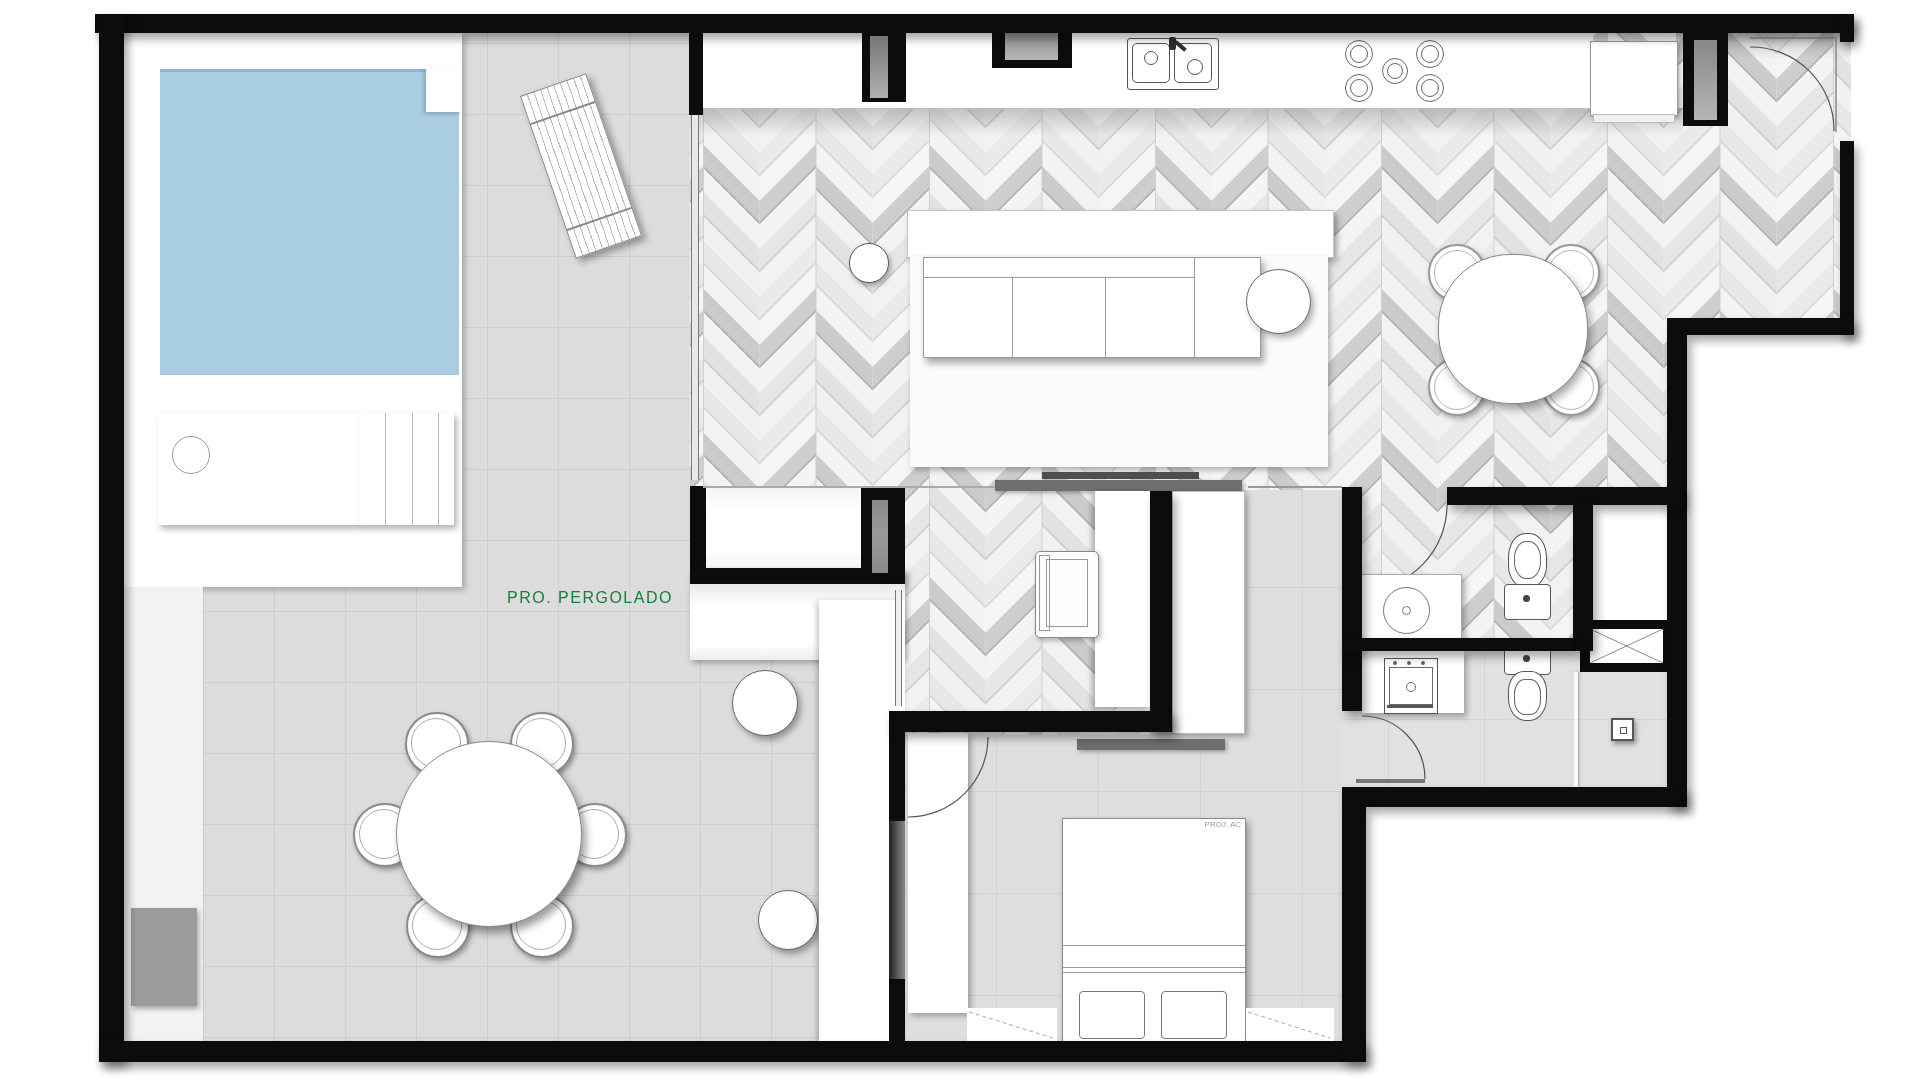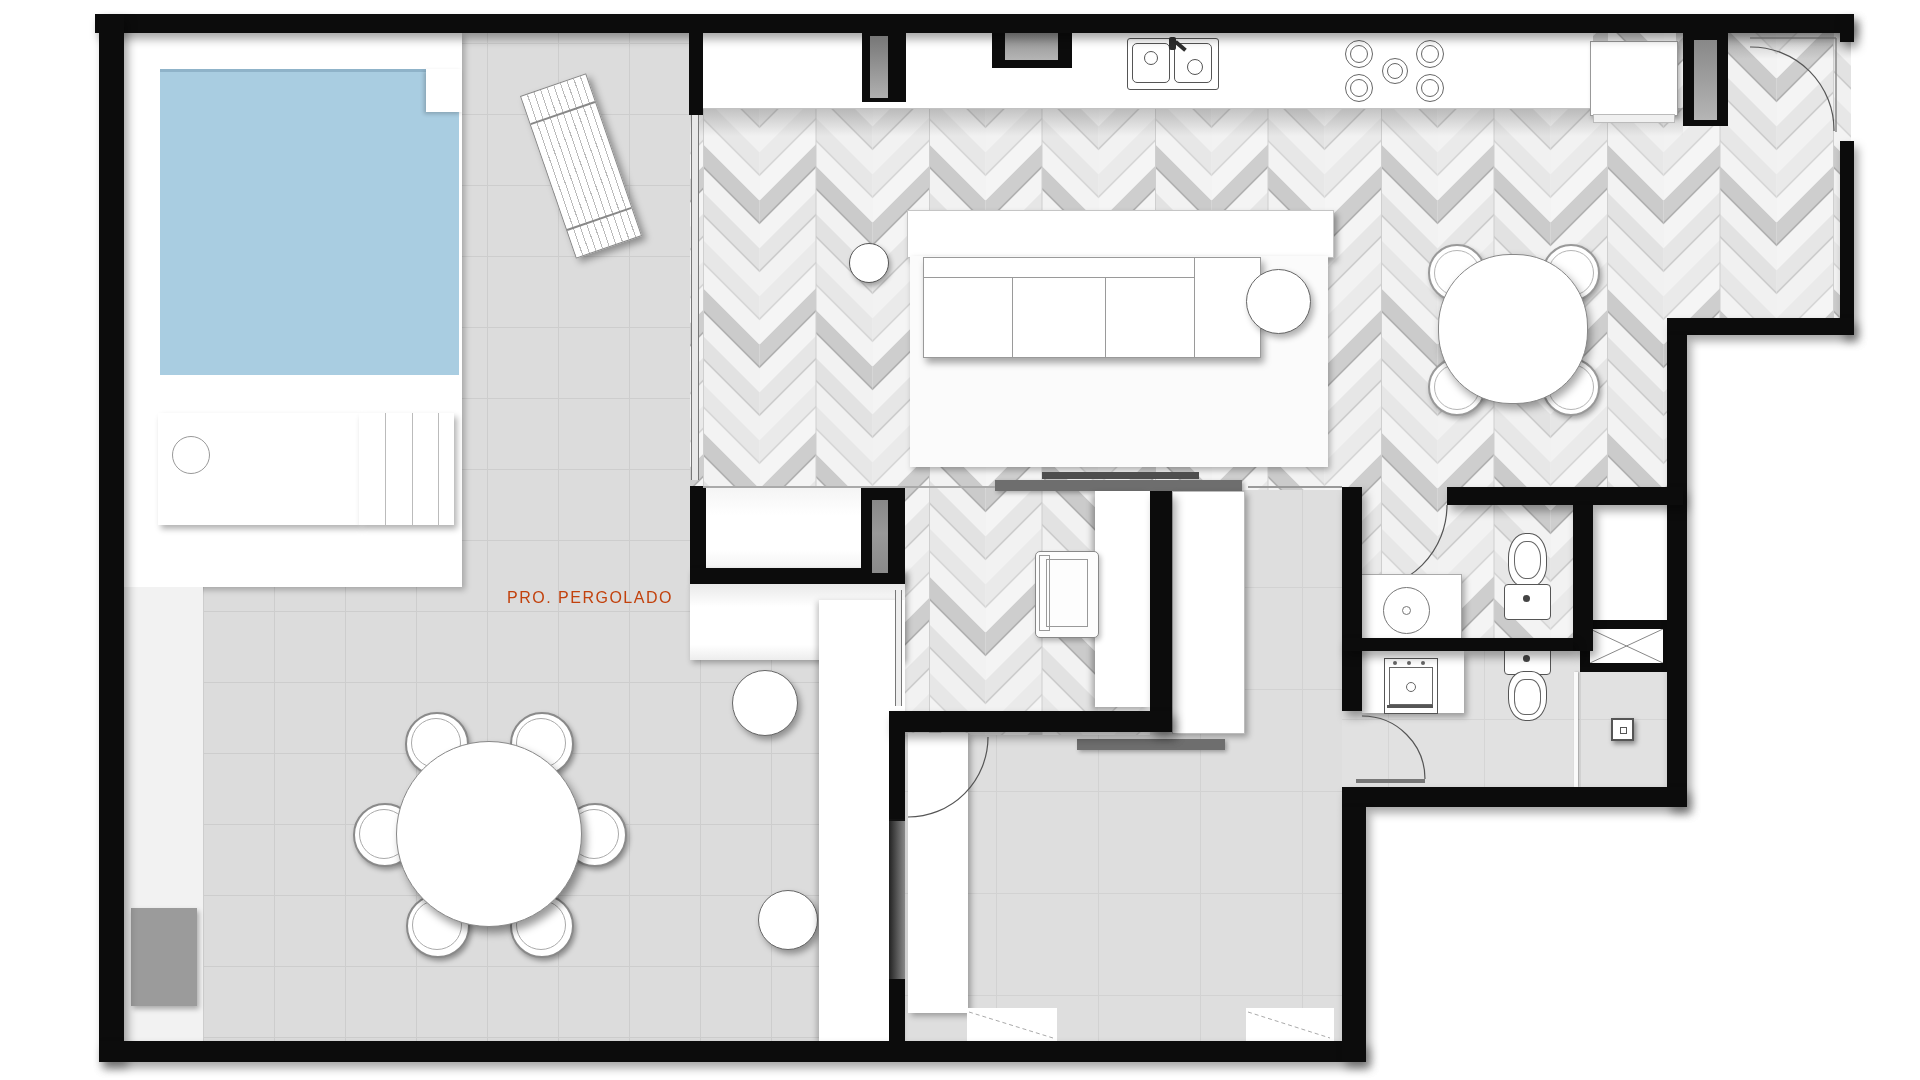--- a/index.html
+++ b/index.html
@@ -297,21 +297,21 @@
 <div class="circ" style="left:510px;top:712px;width:60px;height:60px;border:2px solid #8a8a8a;box-shadow:2px 3px 5px rgba(0,0,0,0.35);">
       <div class="circ" style="left:4px;top:4px;width:48px;height:48px;border:1px solid #aaa;background:none;"></div>
     </div>
 
 <div class="circ" style="left:396px;top:741px;width:184px;height:184px;border:1px solid #888;box-shadow:4px 6px 9px rgba(0,0,0,0.4);"></div>
 
 <div class="circ" style="left:732px;top:670px;width:64px;height:64px;border:1px solid #666;box-shadow:3px 4px 6px rgba(0,0,0,0.35);"></div>
 
 <div class="circ" style="left:758px;top:890px;width:58px;height:58px;border:1px solid #666;box-shadow:3px 4px 6px rgba(0,0,0,0.35);"></div>
 
-<div class="a" style="left:507px;top:589px;width:230px;height:20px;color:#c2410c;font-size:16px;letter-spacing:1.5px;white-space:nowrap;">PRO. PERGOLADO</div>
+<div class="a" style="left:507px;top:589px;width:230px;height:20px;color:#15803d;font-size:16px;letter-spacing:1.5px;white-space:nowrap;">PRO. PERGOLADO</div>
 
 <div class="a" style="left:690px;top:486px;width:215px;height:98px;background:linear-gradient(to bottom,#f4f4f4,#fff 30%,#fff 65%,#e9e9e9);"></div>
 
 <div class="a" style="left:690px;top:486px;width:215px;height:2px;background:#555;"></div>
 <div class="wallns" style="left:690px;top:486px;width:16px;height:98px;"></div>
 <div class="wallns" style="left:690px;top:568px;width:215px;height:16px;box-shadow:3px 4px 6px rgba(0,0,0,0.4);"></div>
 <div class="wallns" style="left:861px;top:486px;width:44px;height:98px;"></div>
 
 <div class="a" style="left:872px;top:500px;width:16px;height:73px;background:linear-gradient(to bottom,#888,#999 45%,#8a8a8a);"></div>
 
@@ -325,20 +325,30 @@
 
 <div class="a" style="left:1035px;top:551px;width:62px;height:85px;background:#fdfdfd;border:1.5px solid #888;border-radius:5px;box-shadow:2px 3px 5px rgba(0,0,0,0.25);">
       <div class="a" style="left:10px;top:7px;width:40px;height:66px;border:1px solid #999;"></div>
       <div class="a" style="left:3px;top:3px;width:9px;height:74px;border:1px solid #999;"></div>
     </div>
 
 <div class="a" style="left:1077px;top:739px;width:148px;height:11px;background:#6e6e6e;box-shadow:2px 2px 4px rgba(0,0,0,0.3);"></div>
 
 <div class="wh" style="left:908px;top:733px;width:60px;height:280px;box-shadow:3px 3px 6px rgba(0,0,0,0.3);"></div>
 
+<div class="a" style="left:1062px;top:818px;width:182px;height:222px;background:#fff;border:1px solid #888;box-shadow:3px 4px 7px rgba(0,0,0,0.35);">
+      <div class="a" style="left:0;top:126px;width:182px;height:1px;background:#999;"></div>
+      <div class="a" style="left:0;top:148px;width:182px;height:1px;background:#999;"></div>
+      <div class="a" style="left:0;top:153px;width:182px;height:1px;background:#999;"></div>
+      <div class="a" style="left:16px;top:172px;width:64px;height:46px;border:1.5px solid #777;border-radius:4px;"></div>
+      <div class="a" style="left:98px;top:172px;width:64px;height:46px;border:1.5px solid #777;border-radius:4px;"></div>
+      <svg class="a" style="right:2px;top:0px;" width="62" height="10">
+        <text x="60" y="8" text-anchor="end" font-size="8" fill="#999" font-family="Liberation Sans">PROJ. AC</text>
+      </svg>
+    </div>
 
 <svg class="a" style="left:967px;top:1008px;" width="90" height="33">
       <rect x="0" y="0" width="90" height="33" fill="#fff"></rect>
       <line x1="2" y1="4" x2="86" y2="30" stroke="#aaa" stroke-width="1" stroke-dasharray="4 3"></line>
     </svg>
 
 <svg class="a" style="left:1246px;top:1008px;" width="88" height="33">
       <rect x="0" y="0" width="88" height="33" fill="#fff"></rect>
       <line x1="2" y1="4" x2="84" y2="30" stroke="#aaa" stroke-width="1" stroke-dasharray="4 3"></line>
     </svg>

